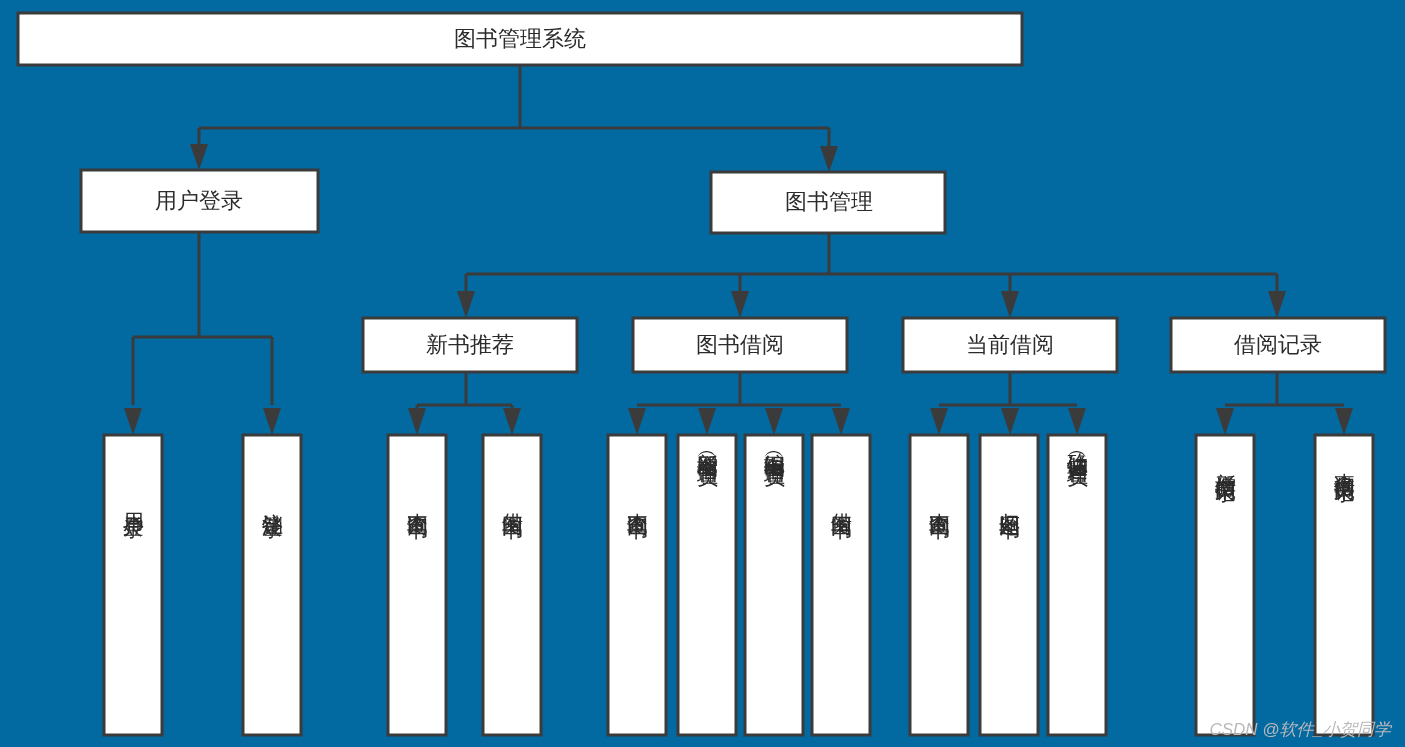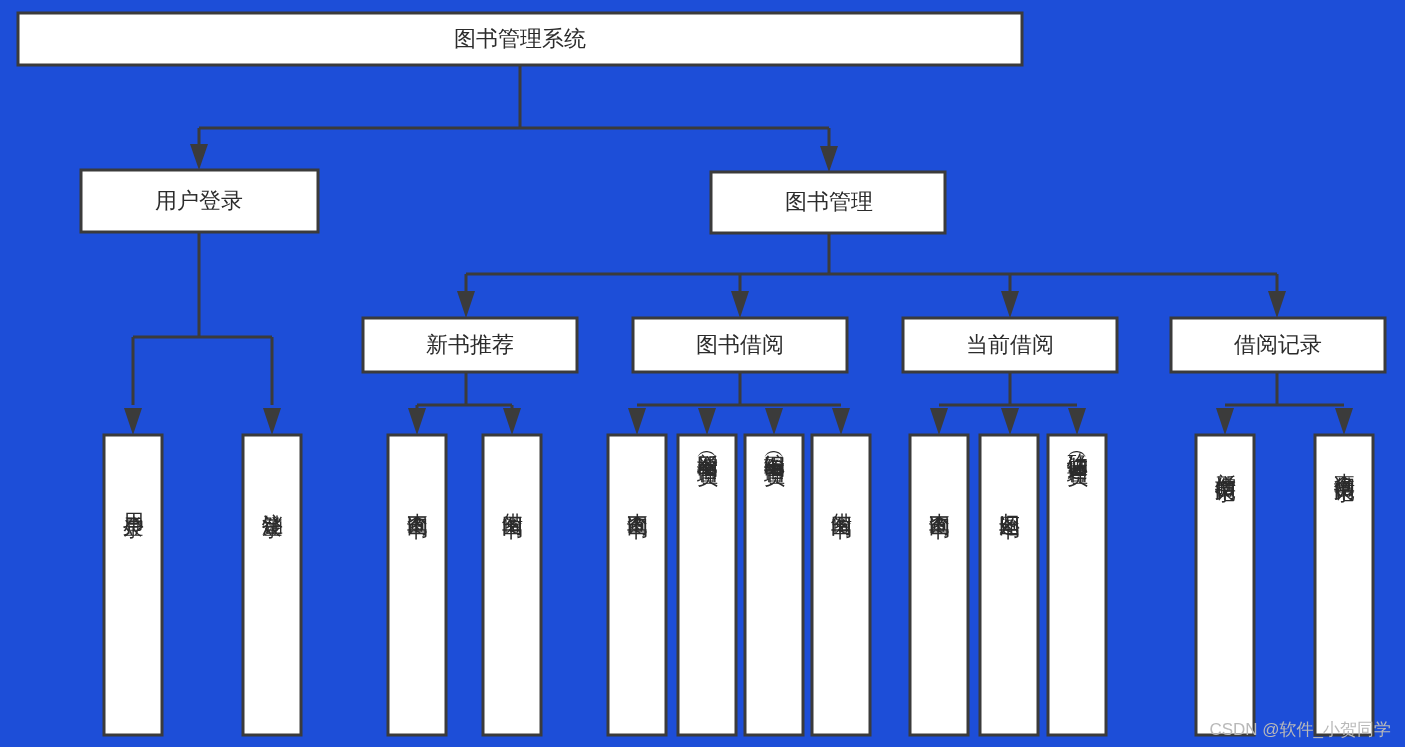--- a/index.html
+++ b/index.html
@@ -1,41 +1,42 @@
 <!DOCTYPE html>
 <html><head>
 <meta charset="utf-8">
 <style>
   html,body{margin:0;padding:0;background:#ffffff;}
   body{
     width:1405px;height:747px;
     font-family:"Liberation Sans","DejaVu Sans",sans-serif;
     overflow:hidden;
   }
-  #diagram-root{position:relative;width:1405px;height:747px;background:#1d4ed8;}
+  #diagram-root{position:relative;width:1405px;height:747px;background:#0369a1;}
   svg.diagram-canvas{position:absolute;left:0;top:0;width:1405px;height:747px;display:block;}
   .node-box{fill:#ffffff;stroke:#3b3b3b;stroke-width:3;}
   .connector{stroke:#3b3b3b;stroke-width:3;fill:none;stroke-linecap:butt;}
   .arrow-head{fill:#3b3b3b;stroke:none;}
   .node-label{
     font-family:"Liberation Sans","DejaVu Sans",sans-serif;
     fill:#2b2b2b;
     text-anchor:middle;
   }
   .label-h{font-size:22px;dominant-baseline:middle;}
   .label-v{font-size:21px;writing-mode:vertical-rl;text-orientation:upright;letter-spacing:2px;}
   .watermark{
     position:absolute;
     right:14px;bottom:6px;
     font-family:"Liberation Sans","DejaVu Sans",sans-serif;
     font-size:17px;
     color:#b9b9b9;
     white-space:nowrap;
     pointer-events:none;
     user-select:none;
+    font-style:italic;
   }
 </style>
 </head>
 <body>
 
 <div id="diagram-root">
 
   <svg class="diagram-canvas" viewBox="0 0 1405 747" xmlns="http://www.w3.org/2000/svg">
 
     <g>

